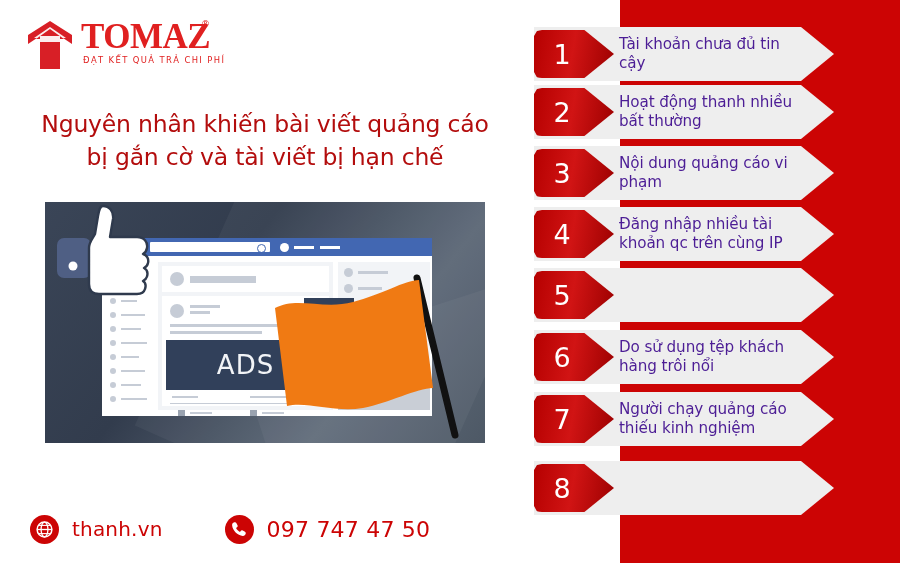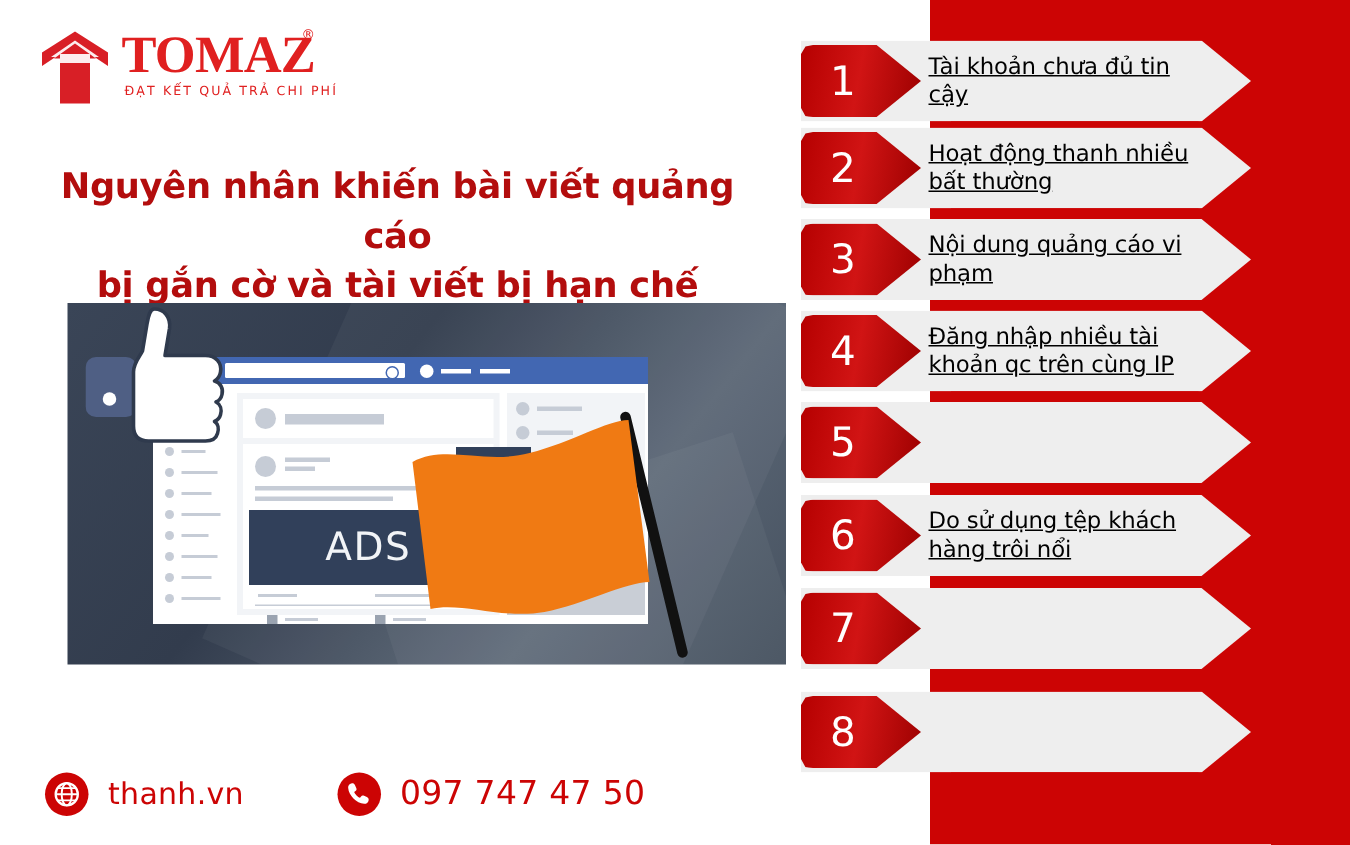--- a/index.html
+++ b/index.html
@@ -73,33 +73,33 @@
 
   
   #headline {
     position: absolute;
     left: 20px;
     top: 108px;
     width: 490px;
     text-align: center;
     color: #b30d0d;
     font-family: "DejaVu Sans", sans-serif;
-    font-weight: bold;
+    font-weight: normal;
     font-size: 23.5px;
     line-height: 33px;
     letter-spacing: -0.2px;
   }
   #headline .l2 { display: block; }
 
   
   #illustration {
     position: absolute;
     left: 45px;
     top: 202px;
-    width: 479px;
+    width: 440px;
     height: 241px;
     overflow: hidden;
     background: linear-gradient(128deg,#3a4557 0%,#323c4d 38%,#5b6776 72%,#46515f 100%);
   }
   .ill-sheen {
     position: absolute;
     background: rgba(255,255,255,0.045);
   }
   #sheen-a { left: 150px; top: -60px; width: 300px; height: 360px; transform: rotate(24deg); }
   #sheen-b { left: 230px; top: 120px; width: 260px; height: 260px; transform: rotate(-18deg); }
@@ -333,26 +333,25 @@
     font-weight: normal;
   }
   .banner-text {
     position: absolute;
     left: 85px;
     top: 0;
     width: 190px;
     height: 54px;
     display: flex;
     align-items: center;
-    color: #000000;
+    color: #4c1d95;
     font-family: "DejaVu Sans", sans-serif;
     font-size: 15.2px;
     line-height: 19px;
     letter-spacing: -0.1px;
-    text-decoration: underline;
   }
   .banner-underline {
     position: absolute;
     left: 100px;
     width: 165px;
     height: 4px;
     background: #cc0404;
   }
 </style>
 </head>
@@ -547,20 +546,21 @@
     </div>
     <div class="banner-text">Do sử dụng tệp khách hàng trôi nổi</div>
   </div>
   <div class="banner-underline" style="left:634px; top:384px"></div>
 
   <div class="banner" style="top:392px">
     <div class="banner-bg"></div>
     <div class="banner-badge">
       <div class="banner-number">7</div>
     </div>
+    <div class="banner-text">Người chạy quảng cáo thiếu kinh nghiệm</div>
   </div>
   <div class="banner-underline" style="left:634px; top:446px"></div>
 
   <div class="banner" style="top:461px">
     <div class="banner-bg"></div>
     <div class="banner-badge">
       <div class="banner-number">8</div>
     </div>
   </div>
   <div class="banner-underline" style="left:634px; top:515px"></div>

